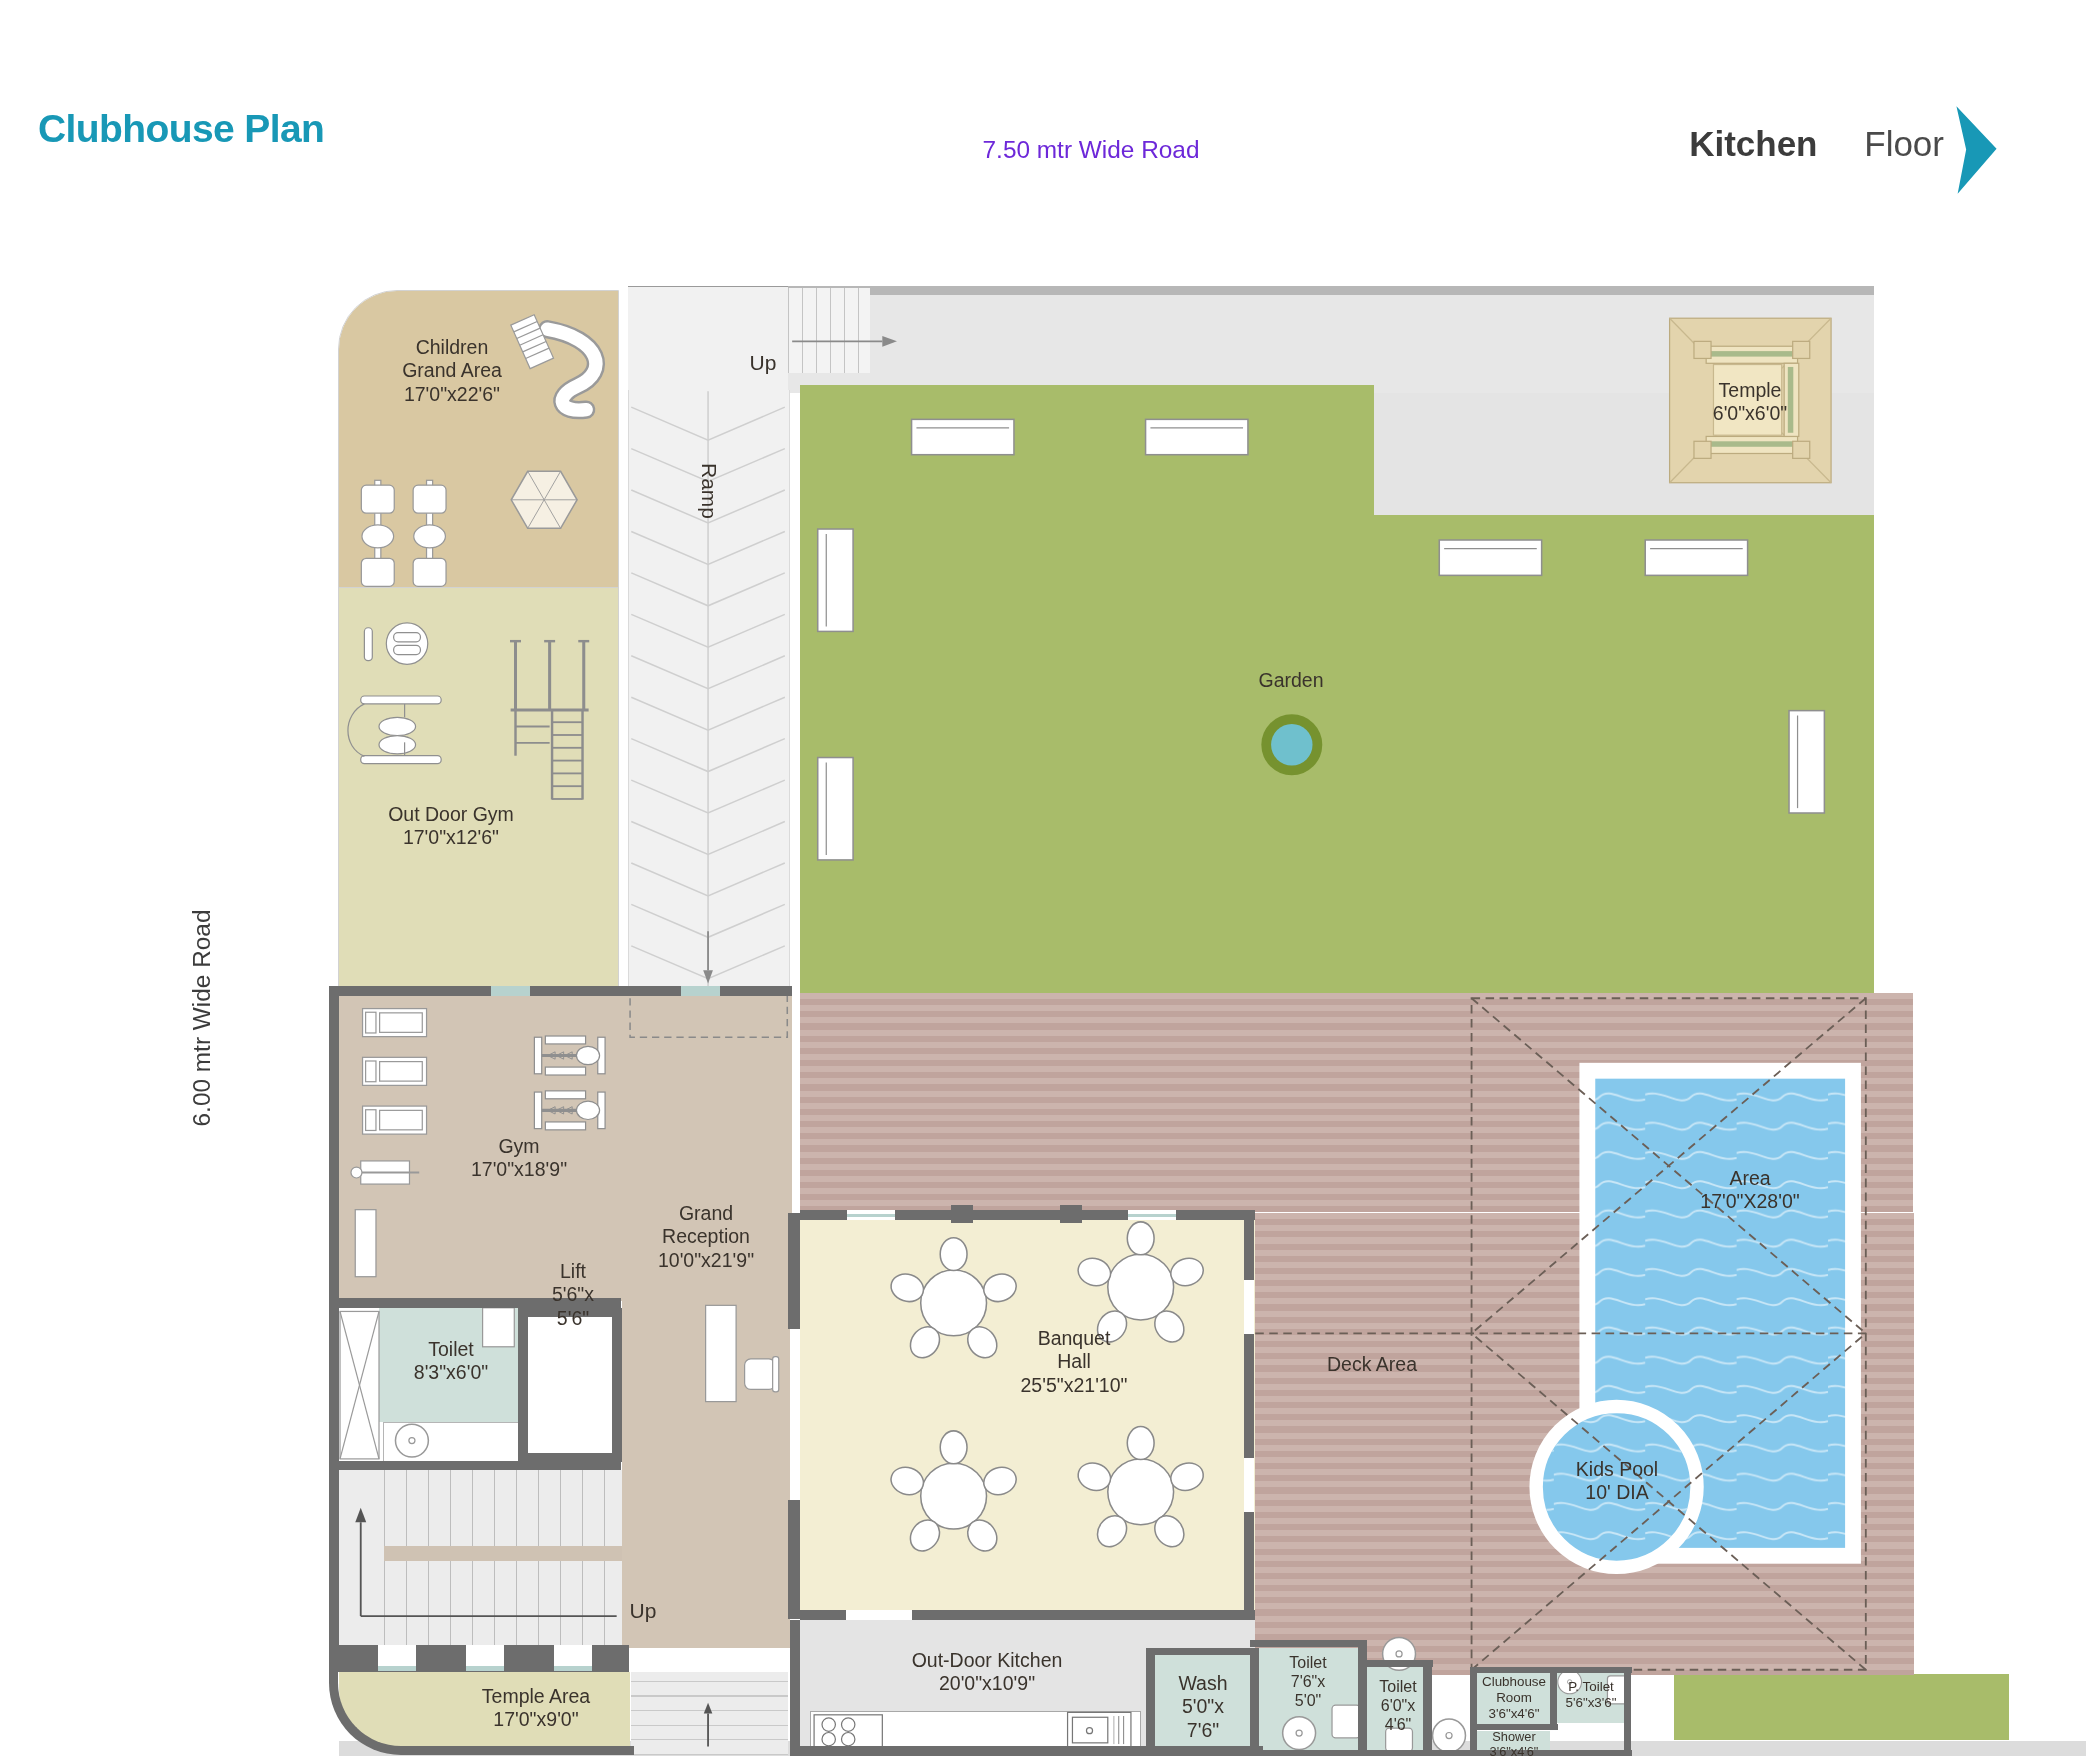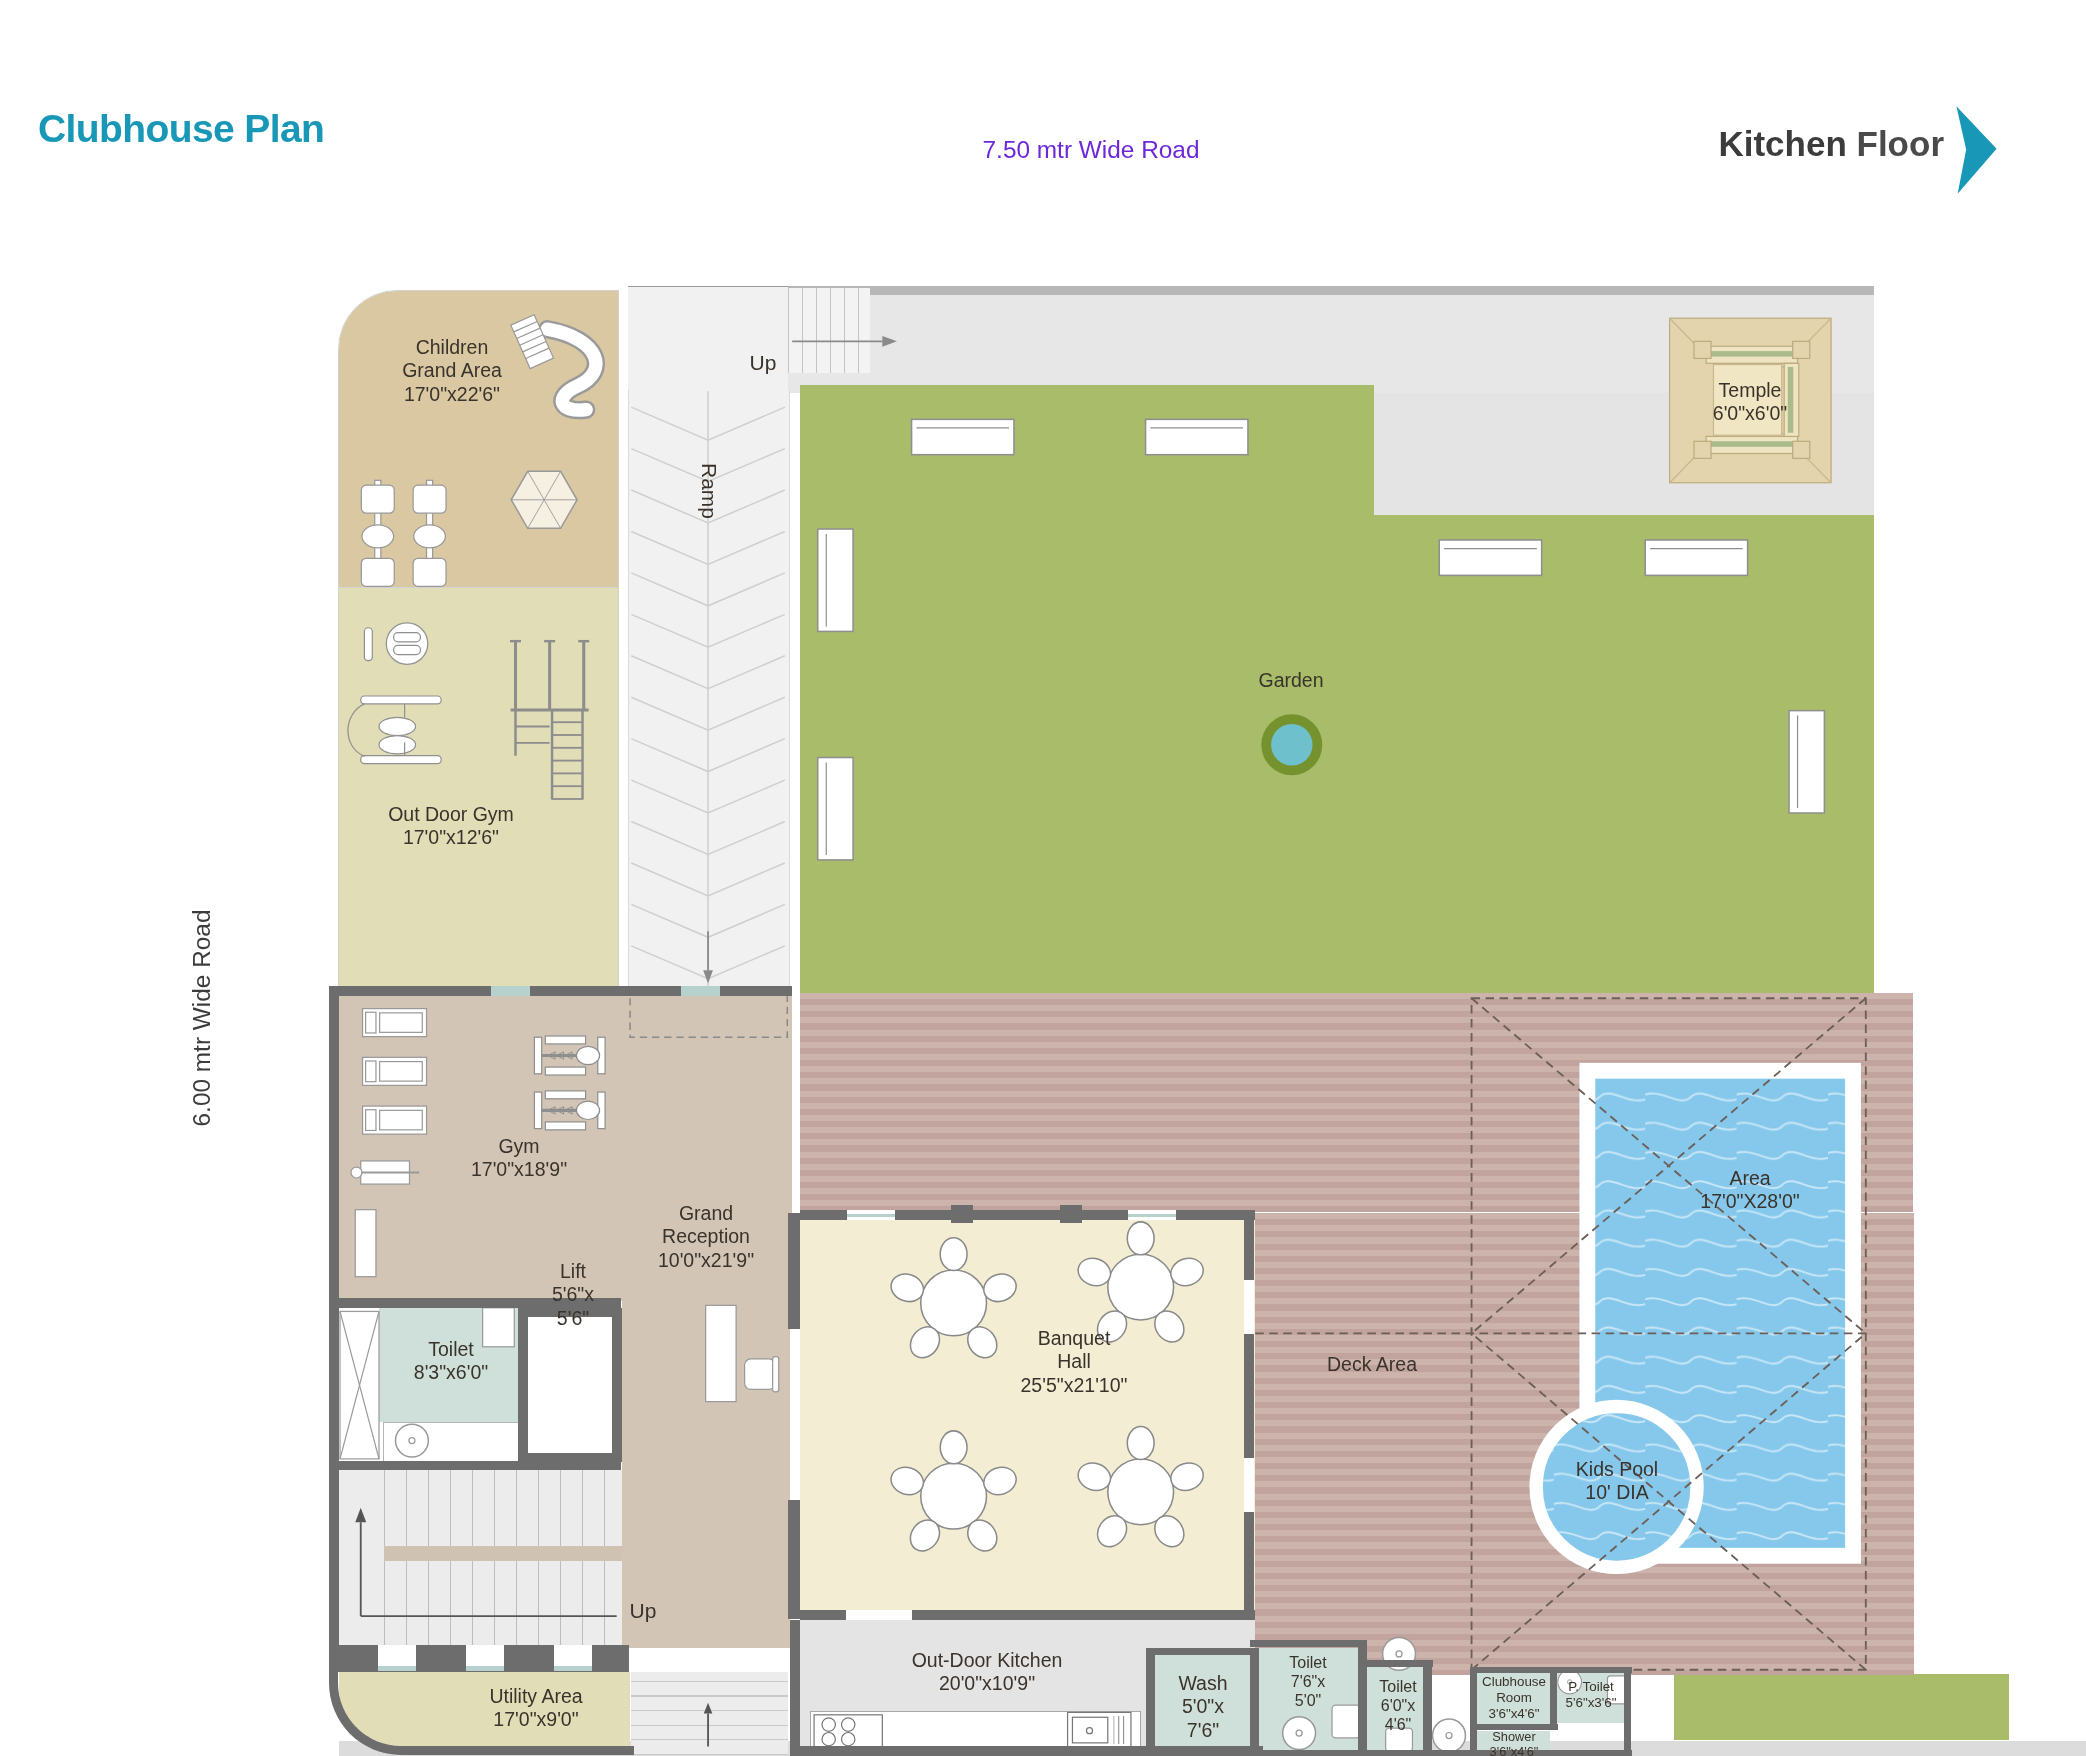--- a/index.html
+++ b/index.html
@@ -10,21 +10,21 @@
        white-space:nowrap;color:#3a332c;z-index:6;}
   .rot90{transform:translate(-50%,-50%) rotate(90deg);}
   .rotm90{transform:translate(-50%,-50%) rotate(-90deg);}
   .s21{font-size:12.8px}.s22{font-size:13.4px}.s26{font-size:16px}.s32{font-size:19.5px}
   .s34{font-size:21px}.s40{font-size:24.4px}
   .title{position:absolute;left:38px;top:107px;font-size:39px;font-weight:bold;
          color:#1898b6;letter-spacing:-0.6px;z-index:6;}
   .groundfloor{position:absolute;left:1944px;top:124px;transform:translateX(-100%);
          font-size:35px;color:#3c3c3c;white-space:nowrap;z-index:6;}
   .groundfloor .b{font-weight:bold;}
-  .groundfloor .l{font-weight:700;color:#4a4a4a;}
+  .groundfloor .l{font-weight:400;color:#4a4a4a;margin-left:37px;}
   .wall{position:absolute;background:#6d6d6d;z-index:4;}
   .win{position:absolute;background:#b7d2ce;z-index:5;}
   .gapw{position:absolute;background:#ffffff;z-index:5;}
   .deckstripes{background:repeating-linear-gradient(180deg,#ccb4ad 0 6.1px,#c0a49d 6.1px 12.2px);}
   .stairv{background-color:#ececec;background-image:repeating-linear-gradient(90deg,#bdbdbd 0 1.2px,transparent 1.2px 22px);}
   .stairh{background-color:#ececec;background-image:repeating-linear-gradient(0deg,#c9c9c9 0 1.2px,transparent 1.2px 14.6px);}
   .topstairs{background-color:#f3f3f3;background-image:repeating-linear-gradient(90deg,#c4c4c4 0 1.2px,transparent 1.2px 14px);}
   svg.overlay{position:absolute;left:0;top:0;z-index:3;pointer-events:none;}
   .z1{z-index:1}.z2{z-index:2}
 </style>
@@ -441,21 +441,21 @@
   <div class="lbl s32" style="left:1372px;top:1353px">Deck Area</div>
   <div class="lbl s32" style="left:1750px;top:1167px">
     <div>Area</div>
     <div>17'0"X28'0"</div>
   </div>
   <div class="lbl s32" style="left:1617px;top:1458px">
     <div>Kids Pool</div>
     <div>10' DIA</div>
   </div>
   <div class="lbl s32" style="left:536px;top:1685px">
-    <div>Utility Area</div>
+    <div>Temple Area</div>
     <div>17'0"x9'0"</div>
   </div>
   <div class="lbl s32" style="left:987px;top:1649px">
     <div>Out-Door Kitchen</div>
     <div>20'0"x10'9"</div>
   </div>
   <div class="lbl s32" style="left:1203px;top:1672px">
     <div>Wash</div>
     <div>5'0"x</div>
     <div>7'6"</div>

